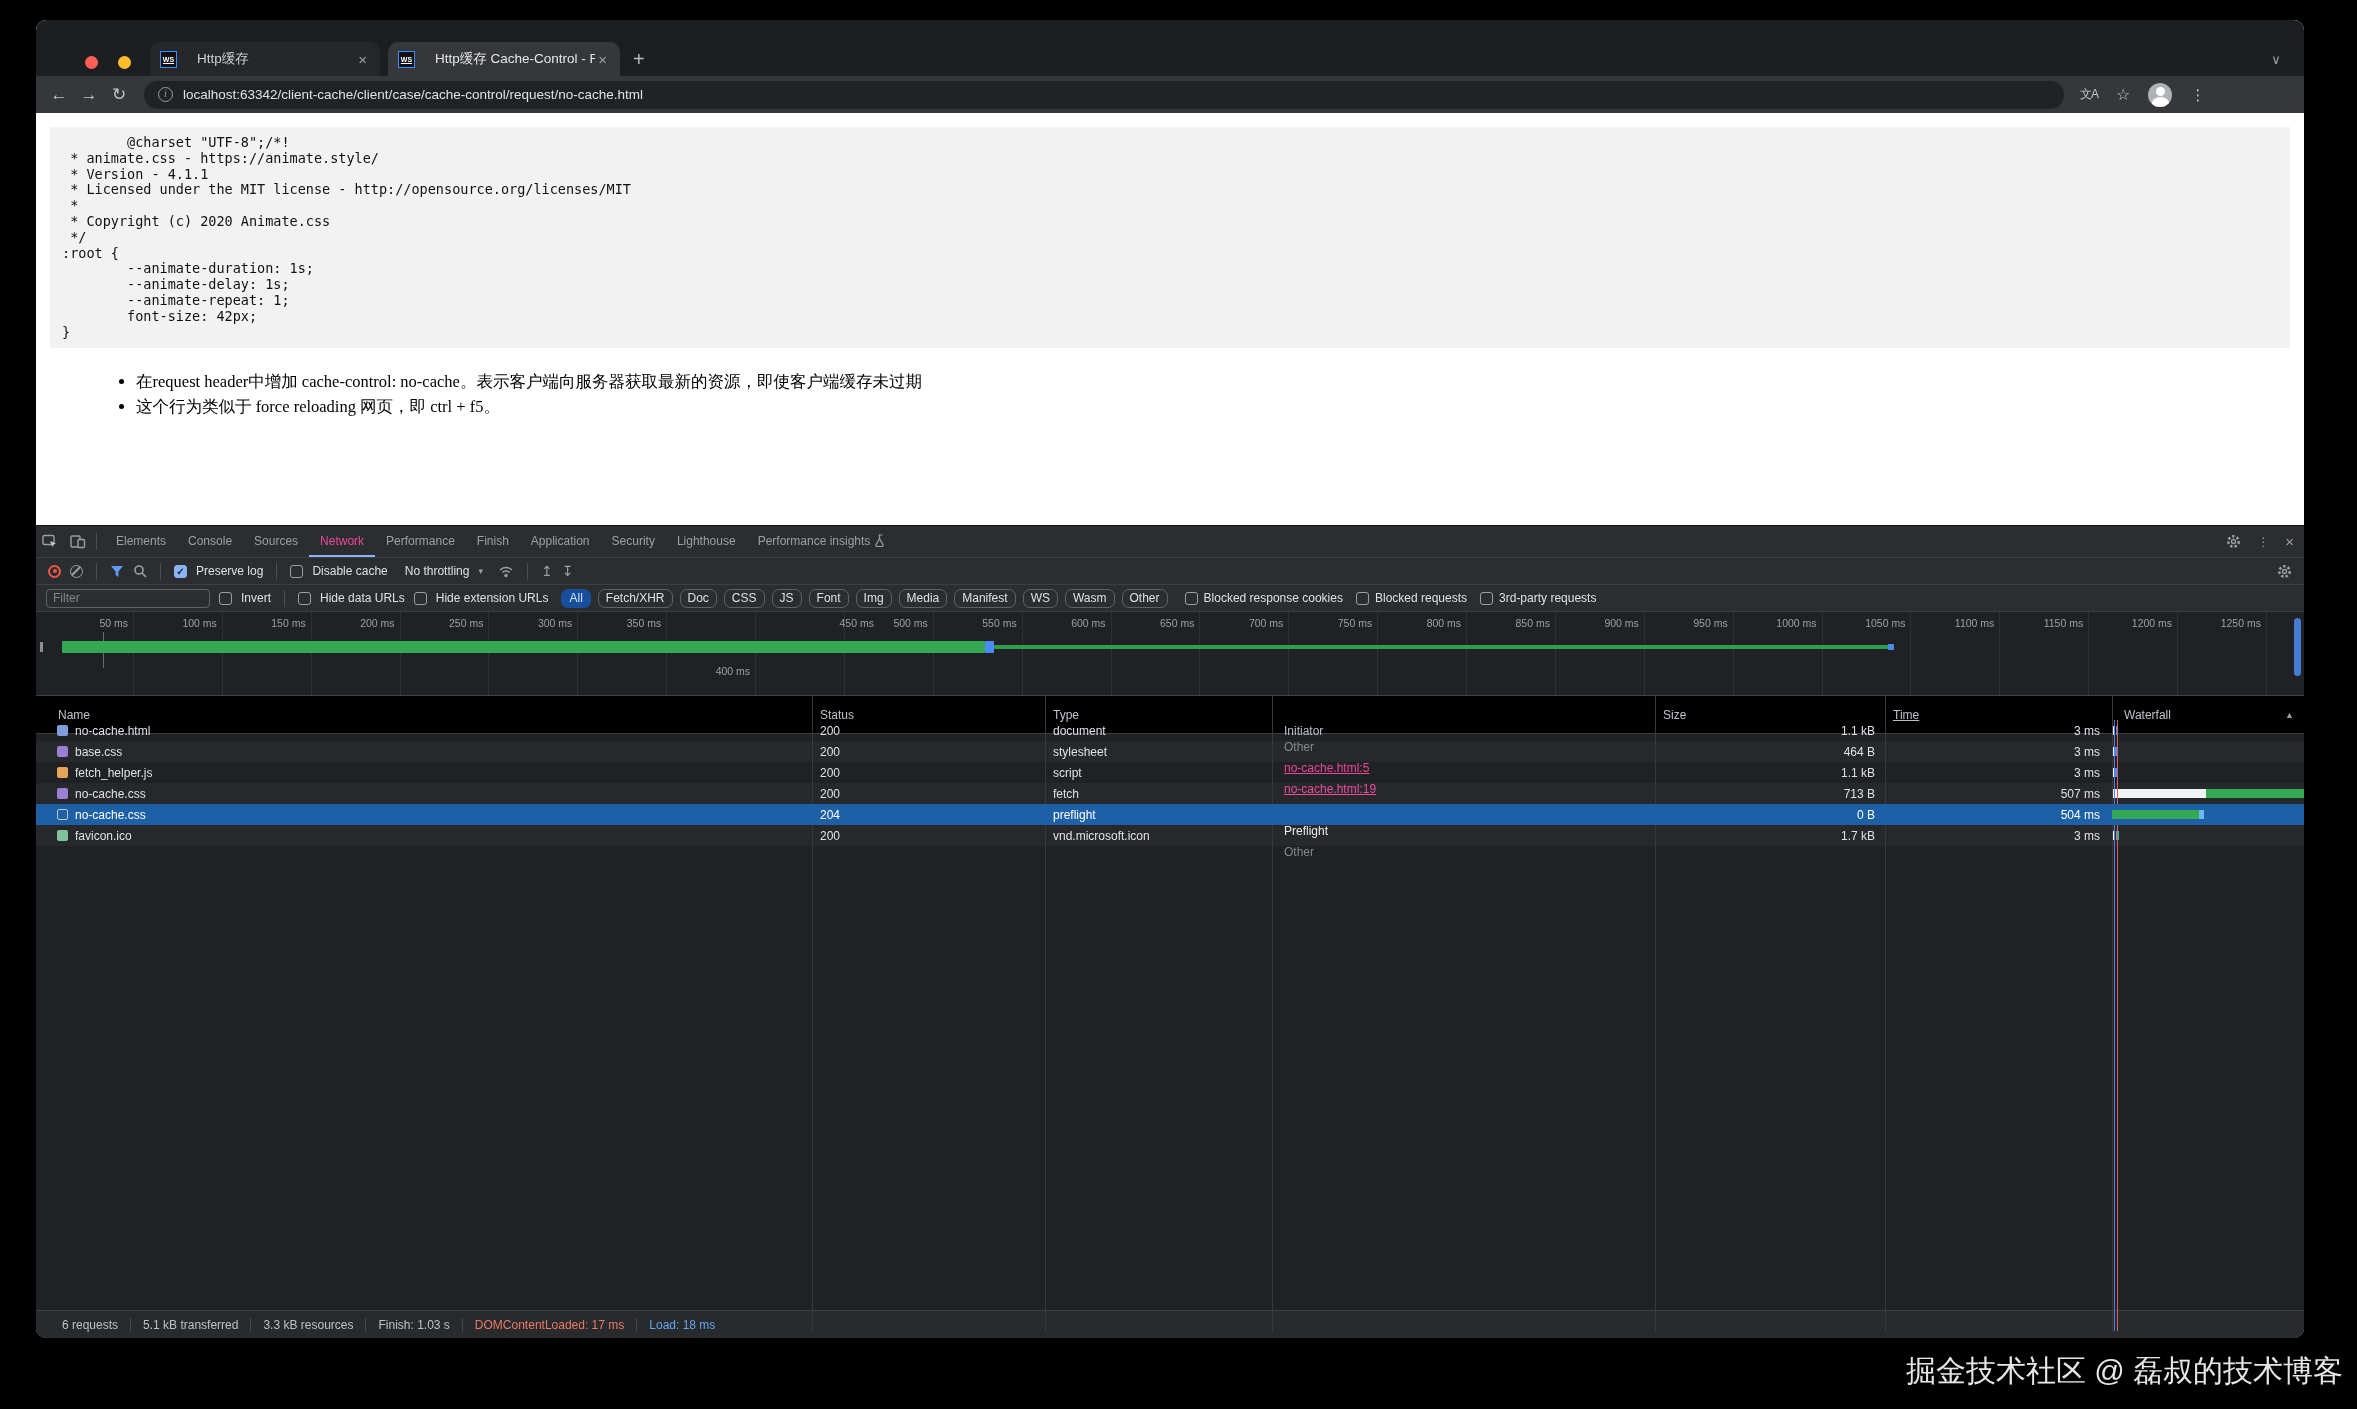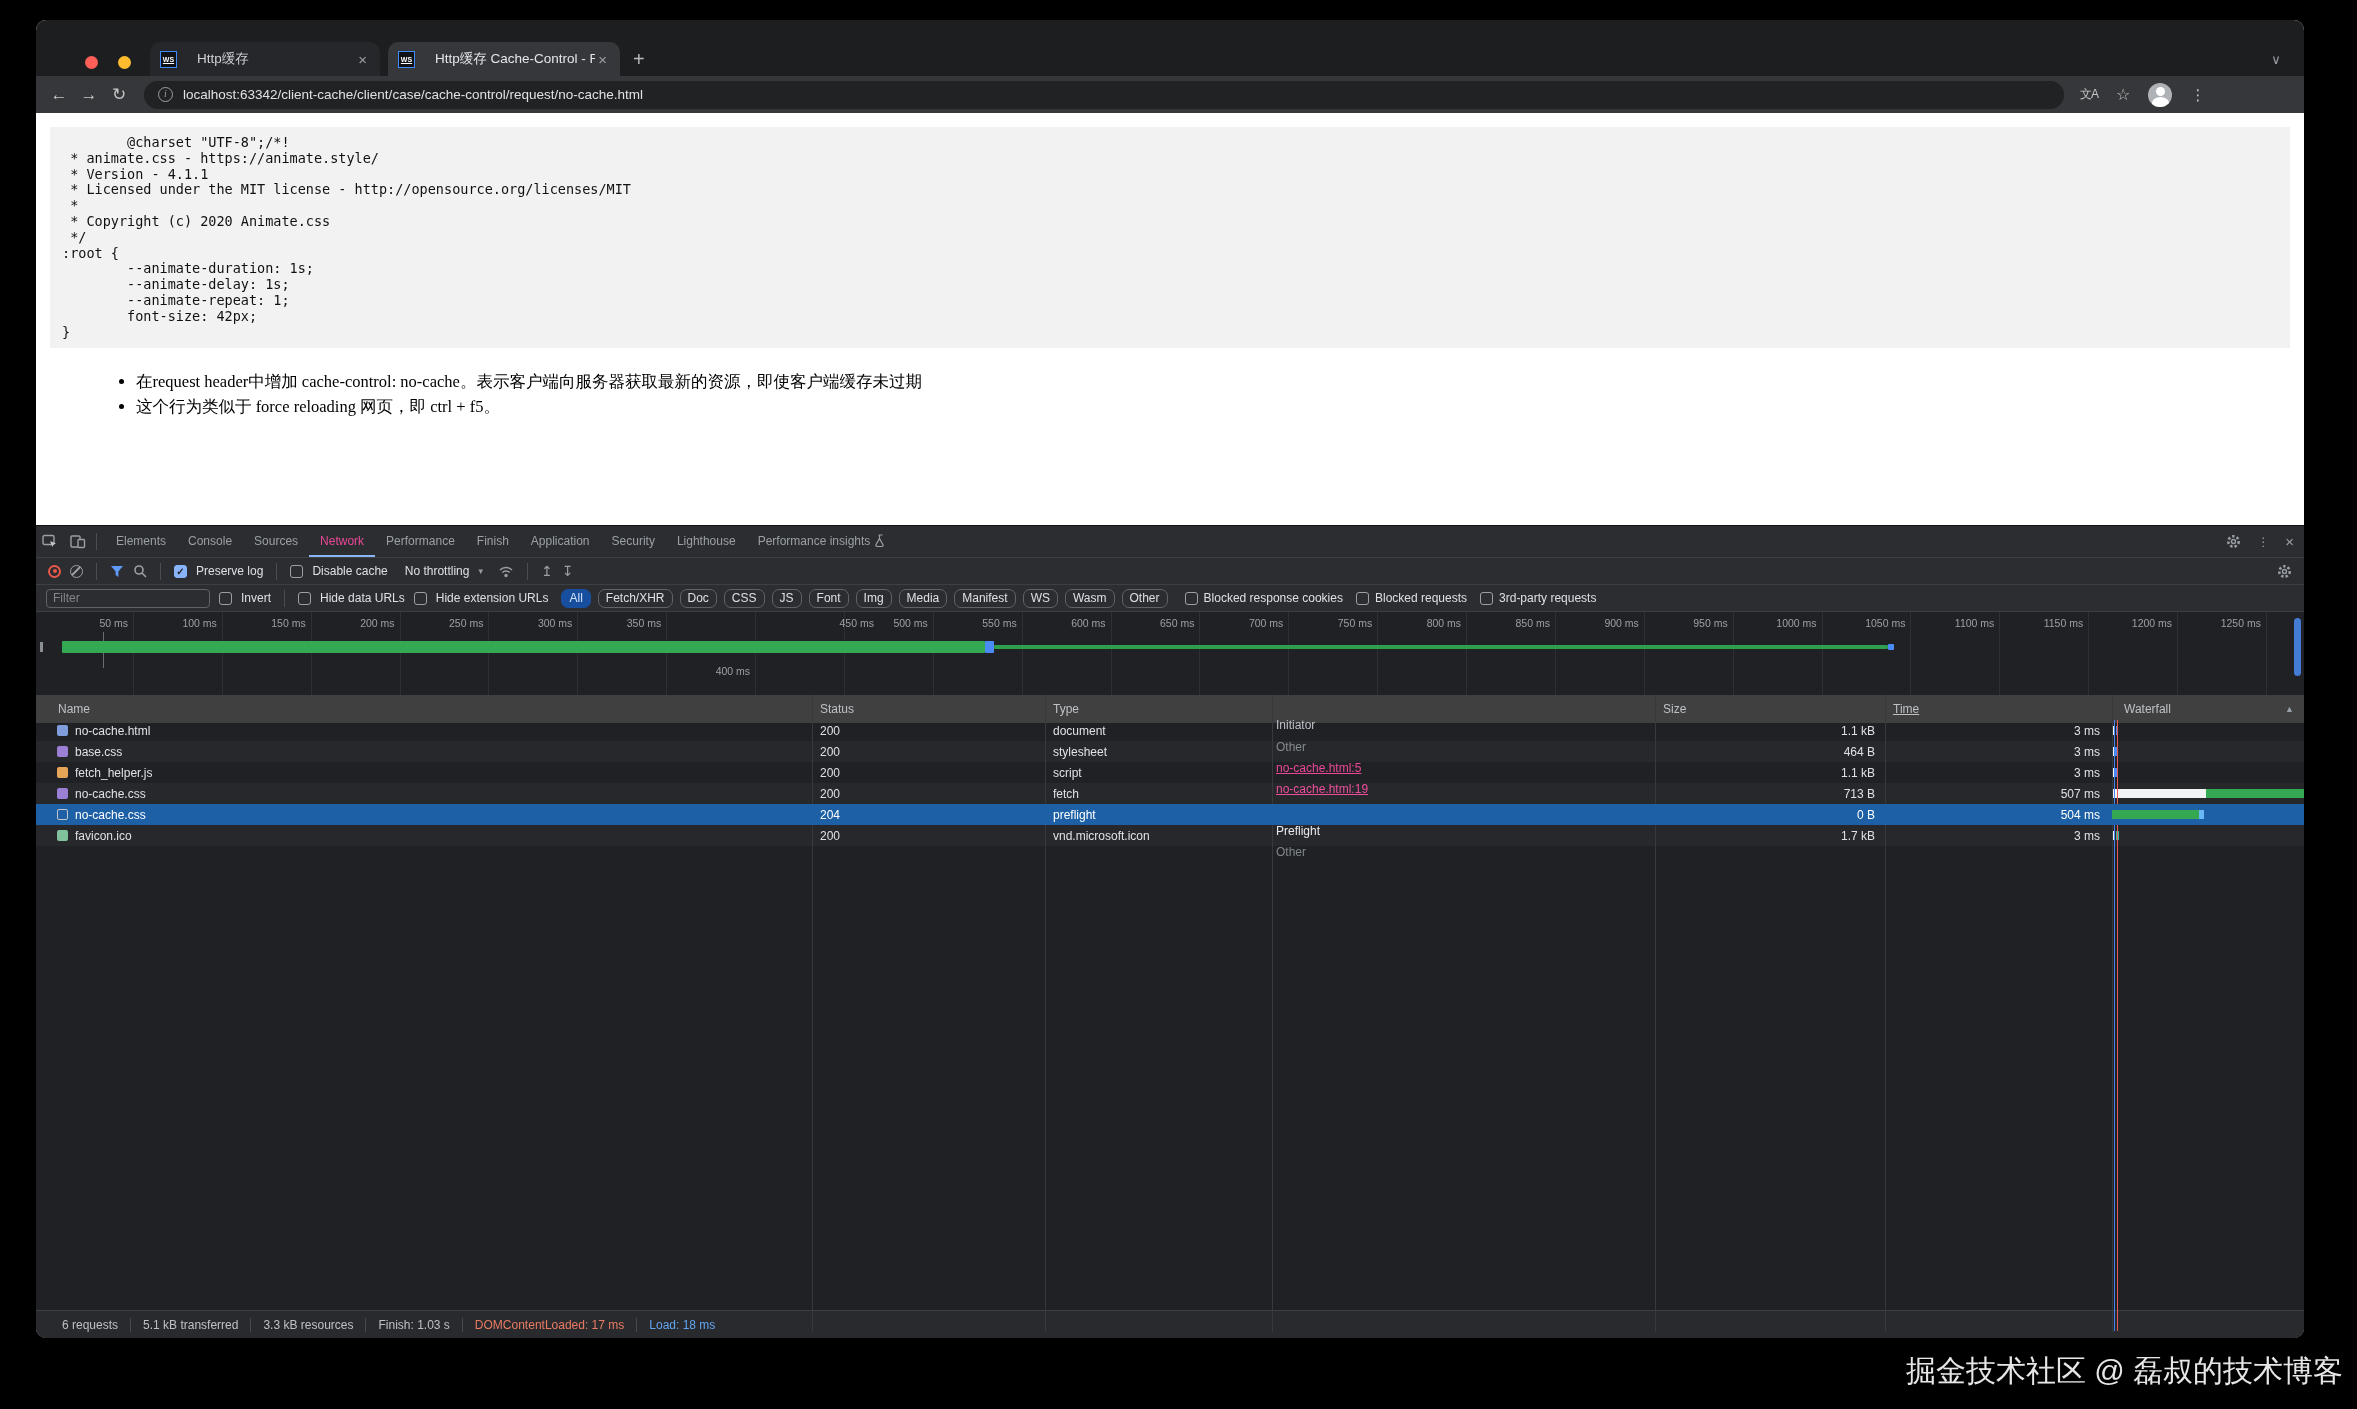--- a/index.html
+++ b/index.html
@@ -97,29 +97,29 @@
   .pills { display:flex; gap:7px; align-items:center; margin-left:4px; }
   .pill { border:1px solid #5f6368; border-radius:7px; padding:1.5px 7px; color:#dde0e3; white-space:nowrap; }
   .pill.on { background:#174e9e; border-color:#174e9e; color:#d2e3fc; }
 
   .dt-timeline { top:85px; height:84px; background:#202124; border-top:1px solid #3c4043; overflow:hidden; }
   .tick-line { position:absolute; top:0; bottom:0; width:1px; background:#2e3033; }
   .tick-lbl { position:absolute; top:5px; font-size:10.5px; color:#9aa0a6; transform:translateX(-100%); padding-right:5px; white-space:nowrap; }
   .ov-bar { position:absolute; border-radius:1px; }
   .tl-handle { position:absolute; right:3px; top:6px; width:7px; height:58px; border-radius:4px; background:#4b8bf5; opacity:.85; }
 
-  .dt-thead { top:169px; height:28px; background:#404040; border-top:1px solid #3c4043;
+  .dt-thead { top:169px; height:39px; background:#000000; border-top:1px solid #3c4043;
               border-bottom:1px solid #3c4043; display:flex; align-items:center; color:#bdc1c6; }
   .rows { position:absolute; top:194px; left:0; width:100%; height:126px; }
   .row { position:relative; height:21px; display:flex; align-items:center; color:#dfe1e5; }
   .row.stripe { background:rgba(255,255,255,0.035); }
   .row.sel { background:#1d60a5; color:#fff; z-index:2; }
   .c { flex:0 0 auto; overflow:hidden; white-space:nowrap; height:100%; display:flex; align-items:center; }
   .c-name{width:776px; padding-left:21px; gap:7px;} .c-status{width:233px; padding-left:8px;}
-  .c-type{width:227px; padding-left:8px;} .c-init{width:383px; padding-left:4px;margin-top:32px;}
+  .c-type{width:227px; padding-left:8px;} .c-init{width:383px; padding-left:12px;margin-top:32px;}
   .c-size{width:230px; justify-content:flex-end; padding-right:10px;}
   .c-time{width:227px; justify-content:flex-end; padding-right:12px;}
   .c-wf{flex:1 1 auto; position:relative;}
   .h-name{padding-left:22px;}
   .muted { color:#80868b; } .row.sel .muted { color:#e8eaed; }
   .ilink { color:#ec4899; text-decoration:underline; }
   .fic { width:11px; height:11px; border-radius:2px; flex:0 0 auto; }
   .fic.doc{background:#7f9ddb;} .fic.css{background:#9a7fd5;} .fic.js{background:#e5a458;}
   .fic.preflight{background:transparent; border:1.3px solid #c3c7cb;} .fic.img{background:#7fc29b;}
   .wfbar { position:absolute; top:6px; height:9px; }

